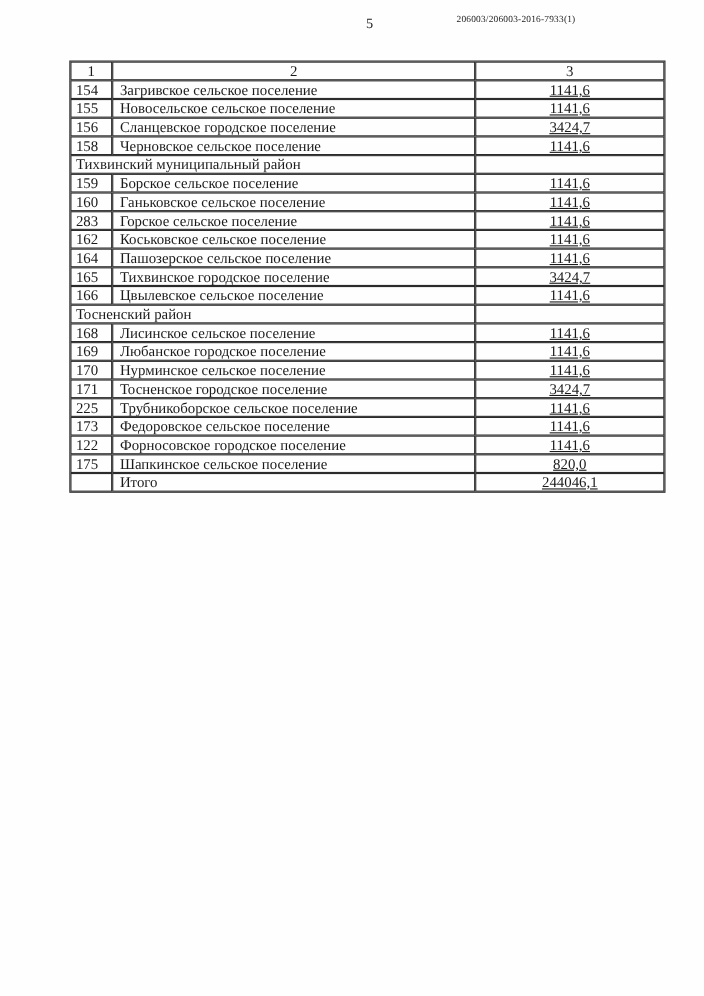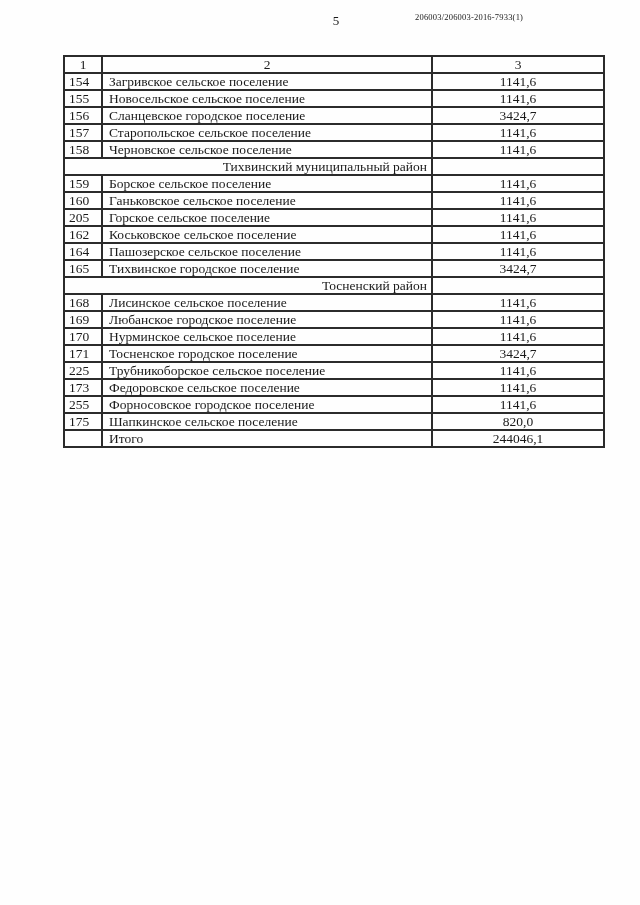--- a/index.html
+++ b/index.html
@@ -54,22 +54,22 @@
     padding: 0 4px;
     height: 15px;
     line-height: 15px;
     font-weight: normal;
     overflow: hidden;
     white-space: nowrap;
   }
   th { text-align: center; }
   td.num { text-align: left; }
   td.name { text-align: left; padding-left: 6px; }
-  td.val { text-align: center; }
-  td.section { text-align: right; }
+  td.val { text-align: center; text-decoration: underline; }
+  td.section { text-align: left; }
 </style>
 </head>
 <body>
 
 <div class="page">
 
   <div class="page-number">5</div>
 
   <div class="doc-code">206003/206003-2016-7933(1)</div>
 
@@ -96,64 +96,64 @@
           <td class="num">155</td>
           <td class="name">Новосельское сельское поселение</td>
           <td class="val">1141,6</td>
         </tr>
         <tr>
           <td class="num">156</td>
           <td class="name">Сланцевское городское поселение</td>
           <td class="val">3424,7</td>
         </tr>
         <tr>
-          <td class="num">157</td>
-          <td class="name">Старопольское сельское поселение</td>
-          <td class="val">1141,6</td>
-        </tr>
-        <tr>
           <td class="num">158</td>
           <td class="name">Черновское сельское поселение</td>
           <td class="val">1141,6</td>
         </tr>
         <tr>
           <td class="section" colspan="2">Тихвинский муниципальный район</td>
           <td class="val"></td>
         </tr>
         <tr>
           <td class="num">159</td>
           <td class="name">Борское сельское поселение</td>
           <td class="val">1141,6</td>
         </tr>
         <tr>
           <td class="num">160</td>
           <td class="name">Ганьковское сельское поселение</td>
           <td class="val">1141,6</td>
         </tr>
         <tr>
-          <td class="num">205</td>
+          <td class="num">283</td>
           <td class="name">Горское сельское поселение</td>
           <td class="val">1141,6</td>
         </tr>
         <tr>
           <td class="num">162</td>
           <td class="name">Коськовское сельское поселение</td>
           <td class="val">1141,6</td>
         </tr>
         <tr>
           <td class="num">164</td>
           <td class="name">Пашозерское сельское поселение</td>
           <td class="val">1141,6</td>
         </tr>
         <tr>
           <td class="num">165</td>
           <td class="name">Тихвинское городское поселение</td>
           <td class="val">3424,7</td>
         </tr>
         <tr>
+          <td class="num">166</td>
+          <td class="name">Цвылевское сельское поселение</td>
+          <td class="val">1141,6</td>
+        </tr>
+        <tr>
           <td class="section" colspan="2">Тосненский район</td>
           <td class="val"></td>
         </tr>
         <tr>
           <td class="num">168</td>
           <td class="name">Лисинское сельское поселение</td>
           <td class="val">1141,6</td>
         </tr>
         <tr>
           <td class="num">169</td>
@@ -174,21 +174,21 @@
           <td class="num">225</td>
           <td class="name">Трубникоборское сельское поселение</td>
           <td class="val">1141,6</td>
         </tr>
         <tr>
           <td class="num">173</td>
           <td class="name">Федоровское сельское поселение</td>
           <td class="val">1141,6</td>
         </tr>
         <tr>
-          <td class="num">255</td>
+          <td class="num">122</td>
           <td class="name">Форносовское городское поселение</td>
           <td class="val">1141,6</td>
         </tr>
         <tr>
           <td class="num">175</td>
           <td class="name">Шапкинское сельское поселение</td>
           <td class="val">820,0</td>
         </tr>
         <tr>
           <td class="num"></td>

